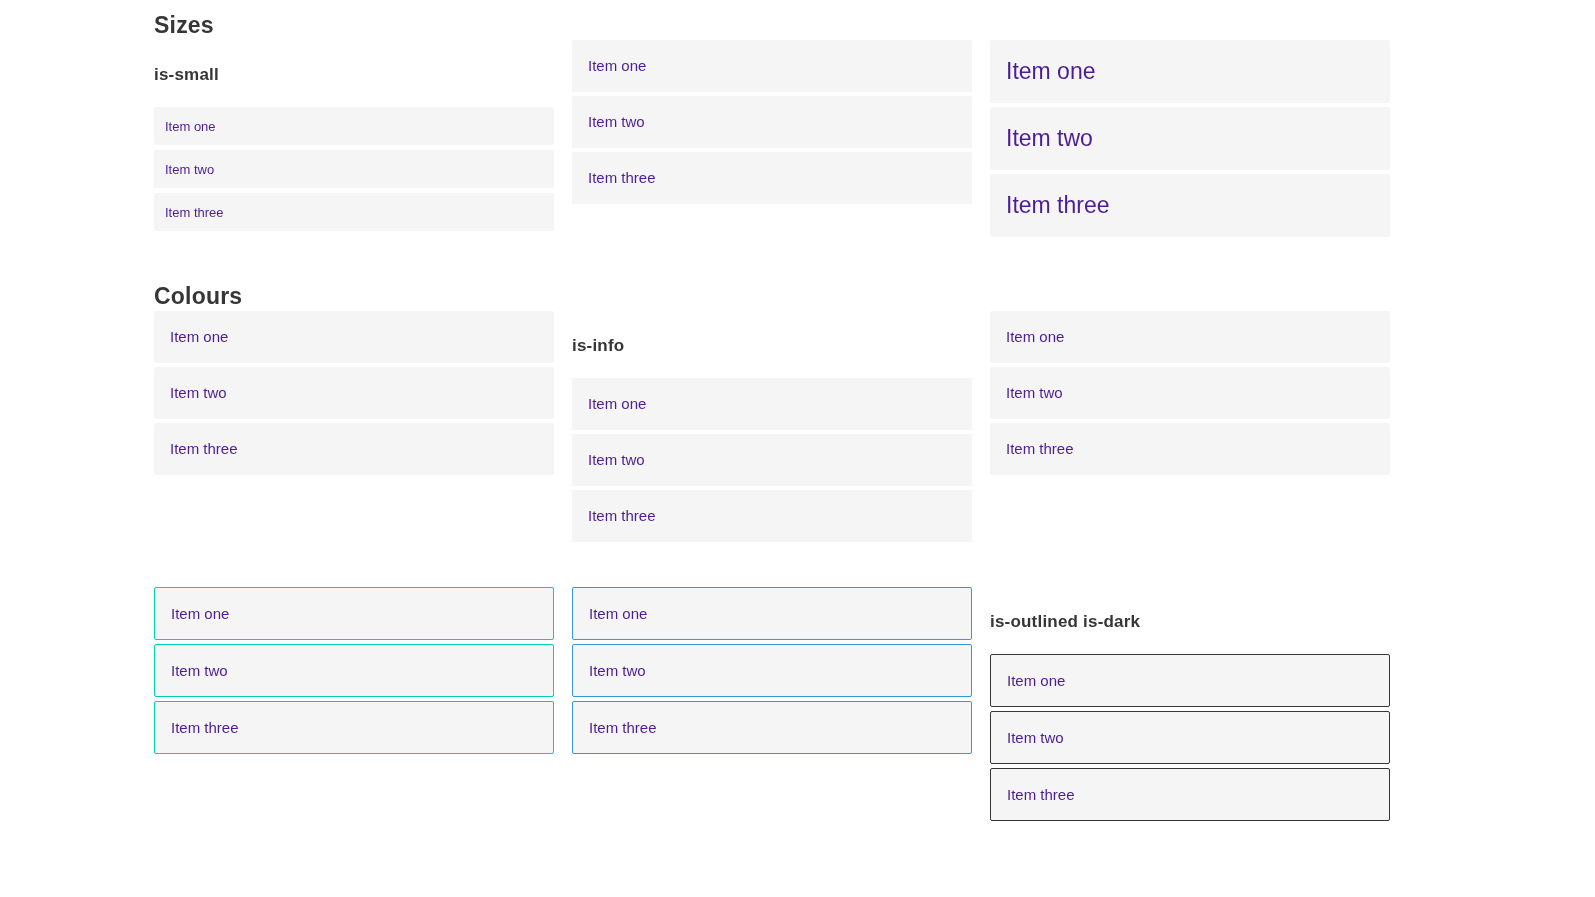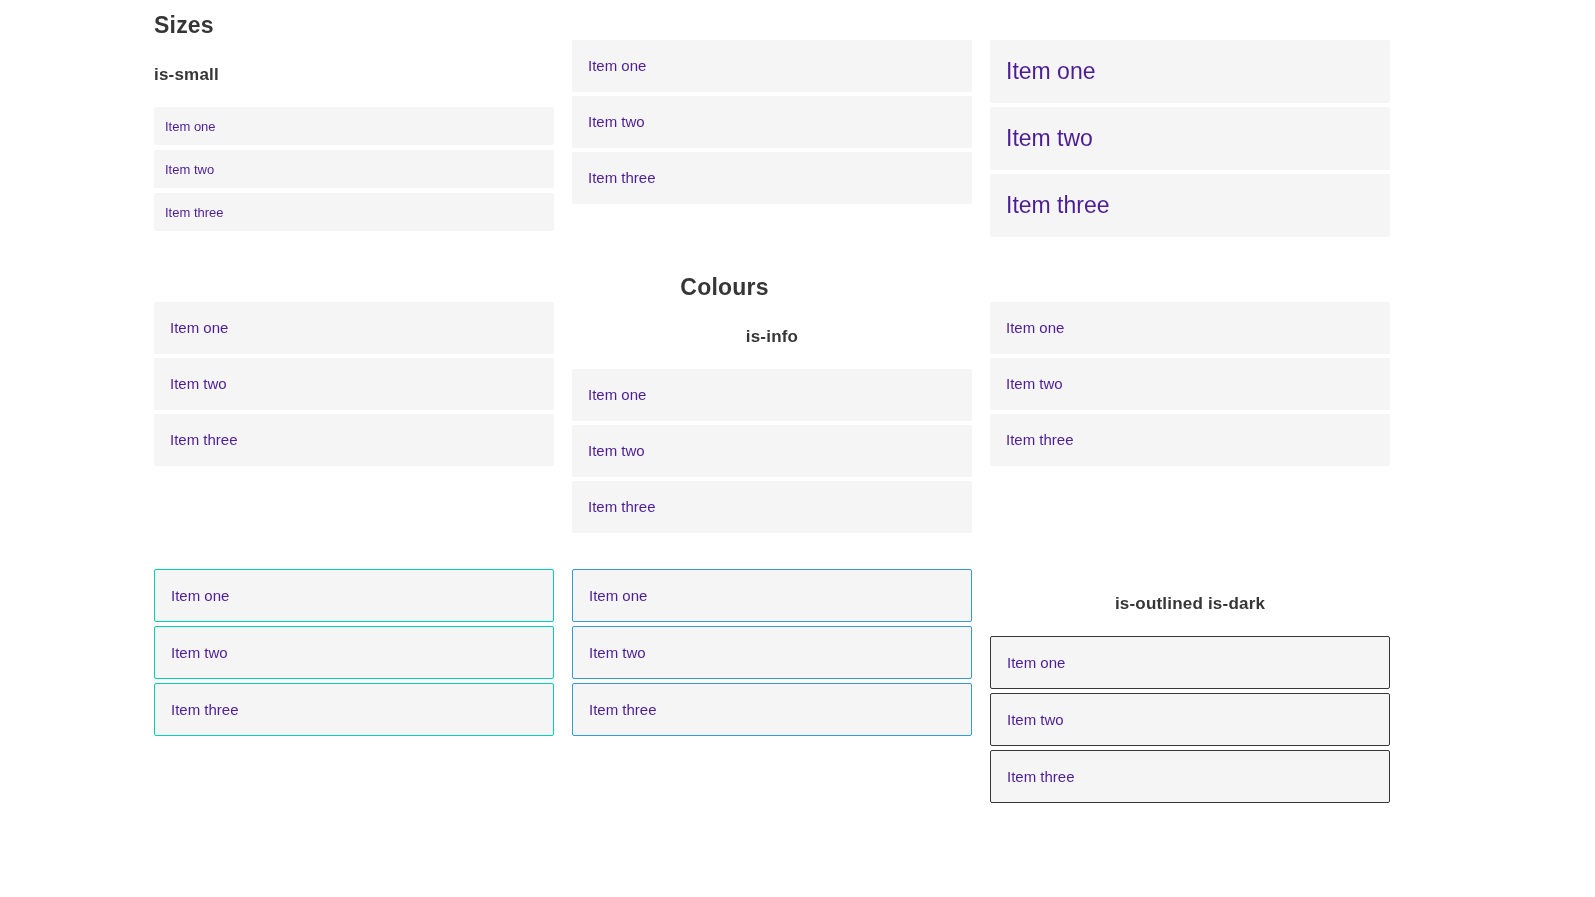--- a/index.html
+++ b/index.html
@@ -9,21 +9,21 @@
     height: 897px;
     background: #ffffff;
     font-family: "Liberation Sans", "DejaVu Sans", sans-serif;
     overflow: hidden;
   }
   .page {
     padding: 11px 0 0 154px;
     width: 1295px;
   }
   .section { margin: 0; }
-  .section + .section { margin-top: 32px; text-align: center; }
+  .section + .section { margin-top: 41px; }
   .section-title {
     margin: 0;
     font-size: 23px;
     line-height: 1.25;
     font-weight: 700;
     color: #363636;
     letter-spacing: 0.2px;
   }
   .groups {
     display: grid;

